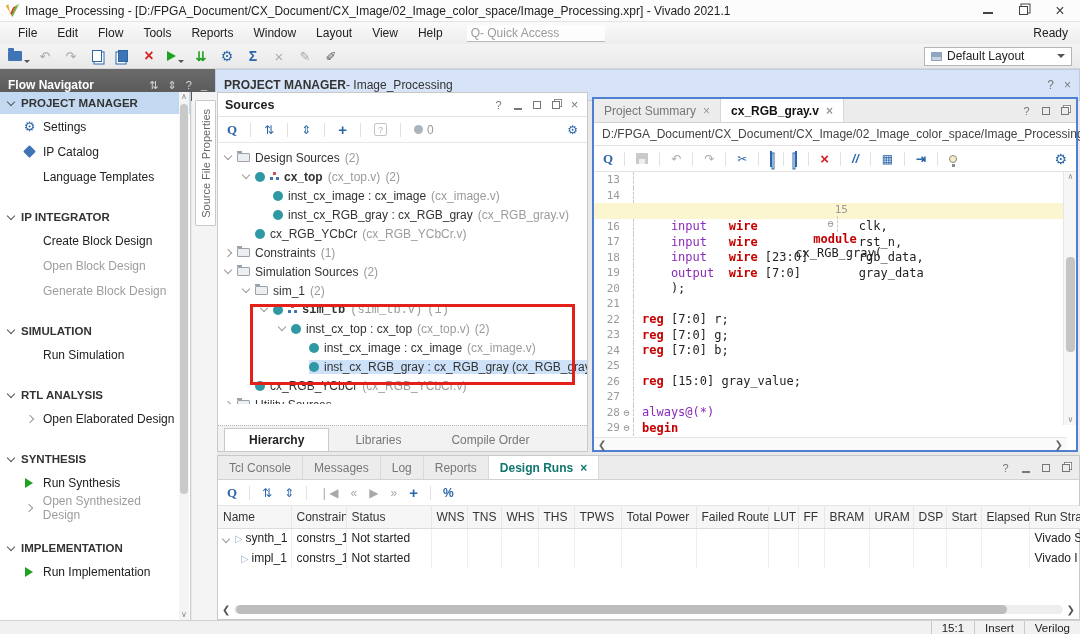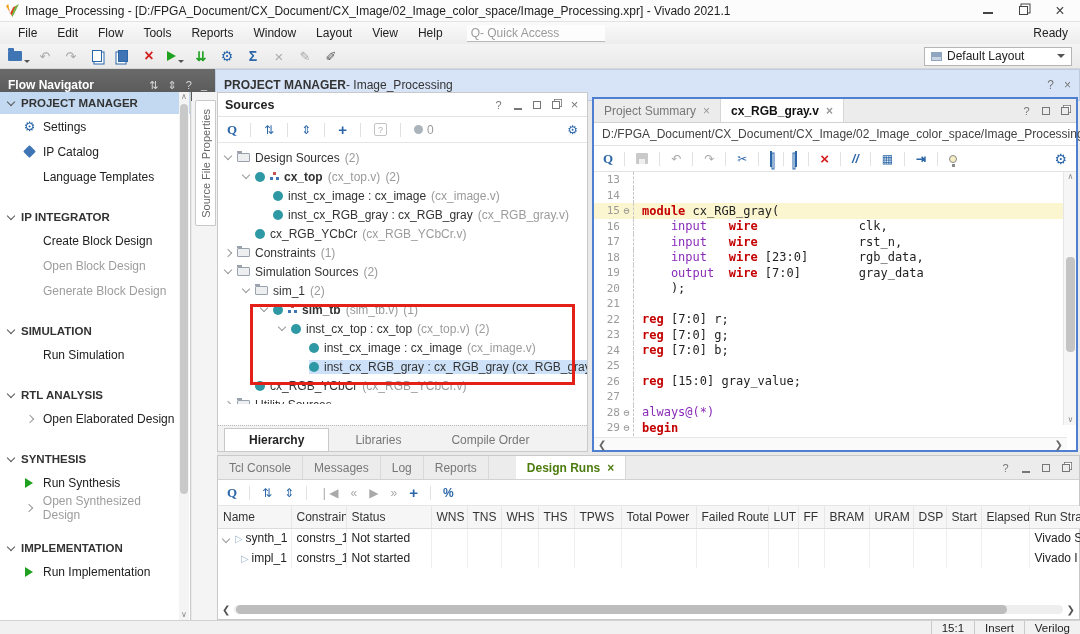--- a/index.html
+++ b/index.html
@@ -122,38 +122,38 @@
   .ed-path{height:23px;display:flex;align-items:center;padding:0 8px;border-bottom:1px solid #e3e3e3;color:#444;}
   .ed-toolbar{height:26px;display:flex;align-items:center;gap:11px;padding:0 9px;border-bottom:1px solid #e3e3e3;}
   .ed-toolbar .sepv{width:1px;height:14px;background:#e2e2e2;}
   .i-save{width:12px;height:11px;background:#c9c9c9;border-radius:1px;position:relative;}
   .i-save::after{content:"";position:absolute;left:3px;bottom:0;width:6px;height:5px;background:#efefef;}
   .slashes{color:#2b66a8;font-weight:bold;font-style:italic;}
   .bulb{width:8px;height:8px;border:1.4px solid #8a8a8a;border-radius:50%;position:relative;background:#f6edc3;}
   .bulb::after{content:"";position:absolute;left:2px;top:8px;width:3px;height:3px;background:#8a8a8a;}
   .code-wrap{position:relative;height:266px;font-family:"DejaVu Sans Mono",monospace;font-size:12px;overflow:hidden;}
   .code-line{height:15.5px;display:flex;align-items:center;white-space:pre;}
-  .code-line.hl{background:#fbf6d0;}
+  .code-line.hl{background:#fbf6d0;flex-direction:column;}
   .gut{width:26px;text-align:right;color:#9b9b9b;flex:none;font-size:11px;}
   .foldc{width:14px;flex:none;text-align:center;color:#8a8a8a;font-size:10px;border-right:1px dashed #c9c9c9;margin-right:8px;height:15.5px;line-height:15.5px;}
   .seg.kw{color:#c40000;font-weight:bold;}
   .seg.dir{color:#8a2bb8;}
   .seg.pl{color:#222;}
   .vscroll{position:absolute;right:0;top:73px;width:13px;height:253px;background:#f6f6f6;border-left:1px solid #e6e6e6;}
   .vscroll .thumb{position:absolute;left:2px;top:85px;width:9px;height:95px;background:#c4c4c4;border-radius:4px;}
   .vscroll .ar{position:absolute;left:0;width:13px;text-align:center;color:#888;font-size:8px;height:10px;line-height:10px;}
   .green-mark{position:absolute;right:0px;top:74px;width:10px;height:10px;background:#2ad42a;}
   .hscroll{position:absolute;left:0;bottom:0;width:473px;height:13px;background:#fafafa;border-top:1px solid #e6e6e6;
     display:flex;align-items:center;justify-content:space-between;padding:0 4px;color:#666;font-size:10px;}
 
   
   .bottom{position:absolute;left:217px;top:455px;width:863px;height:165px;background:#fff;border:1px solid #c9c9c9;}
   .bt-tabs{height:24px;background:#ececec;border-bottom:1px solid #d2d2d2;display:flex;align-items:stretch;}
   .bt-tab{display:flex;align-items:center;gap:7px;padding:0 11px;color:#777;border-right:1px solid #d9d9d9;}
-  .bt-tab.active{background:#fff;color:#4d7c0f;font-weight:bold;margin-left:27px;}
+  .bt-tab.active{background:#fff;color:#0f766e;font-weight:bold;}
   .bt-tabs .ics{margin-left:auto;display:flex;gap:9px;align-items:center;padding-right:8px;color:#777;}
   .bt-toolbar{height:26px;display:flex;align-items:center;gap:12px;padding:0 9px;border-bottom:1px solid #e6e6e6;}
   .runs-table{border-collapse:collapse;table-layout:fixed;width:881px;font-size:12px;}
   .runs-table th{font-weight:normal;color:#333;text-align:left;height:22px;padding:0 5px;
     background:#f6f6f6;border-bottom:1px solid #dcdcdc;border-right:1px solid #e7e7e7;overflow:hidden;white-space:nowrap;}
   .runs-table td{height:20px;padding:0 5px;border-right:1px solid #efefef;overflow:hidden;white-space:nowrap;color:#222;}
   .runtri{color:#9fb6ce;font-size:10px;}
   .bt-hscroll{position:absolute;left:4px;bottom:4px;width:853px;height:12px;display:flex;align-items:center;gap:4px;color:#555;font-size:10px;}
   .bt-hscroll .track{flex:1;height:9px;background:#eee;border-radius:5px;position:relative;}
   .bt-hscroll .thumb{position:absolute;left:2px;top:0;width:93%;height:9px;background:#bdbdbd;border-radius:5px;}
@@ -431,21 +431,21 @@
         <span class="cnt"> (2)</span>
       </div>
       <div class="tree-row" style="padding-left: 24px; text-align: right;">
         <span class="exp-sp">
           <span class="chev lite"></span>
         </span>
         <span class="foldr"></span>
         <span class="lbl">sim_1</span>
         <span class="cnt"> (2)</span>
       </div>
-      <div class="tree-row" style="padding-left: 42px;">
+      <div class="tree-row" style="padding-left: 42px; font-family: Liberation Mono, monospace;">
         <span class="exp-sp">
           <span class="chev lite"></span>
         </span>
         <span class="mcirc"></span>
         <span class="hier"></span>
         <span class="lbl b">sim_tb</span>
         <span class="file"> (sim_tb.v)</span>
         <span class="cnt"> (1)</span>
       </div>
       <div class="tree-row" style="padding-left: 60px;">

